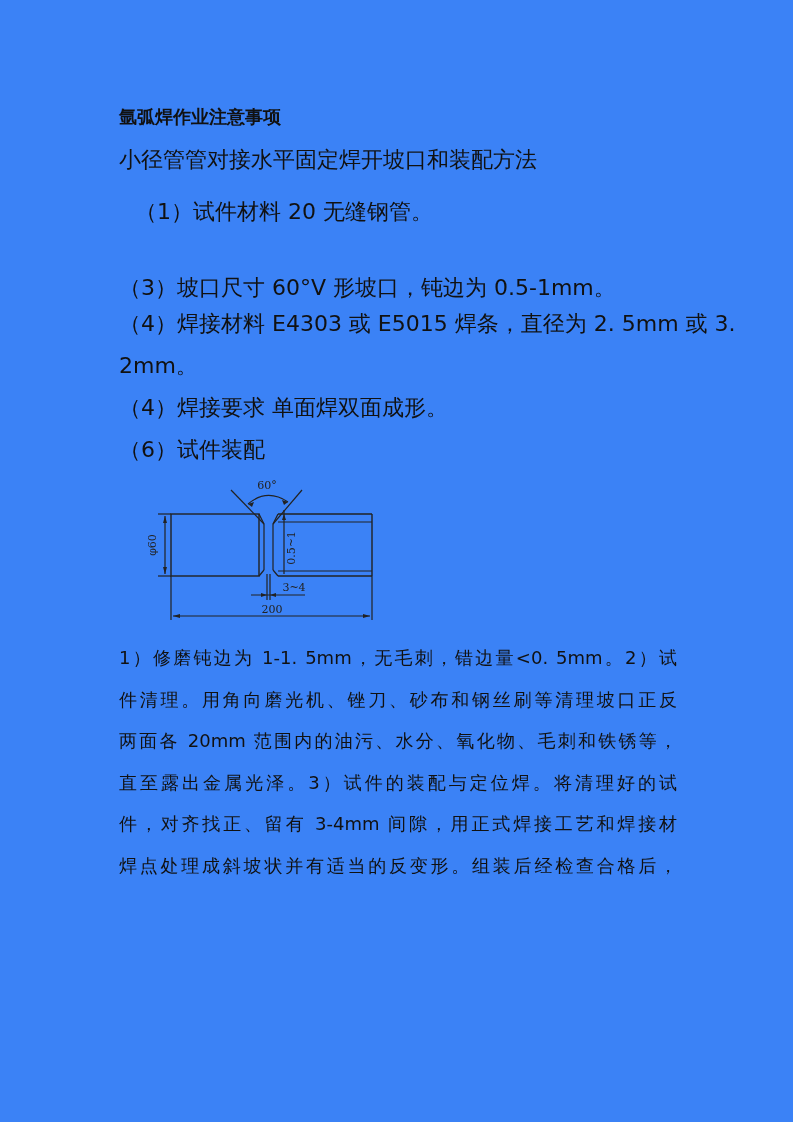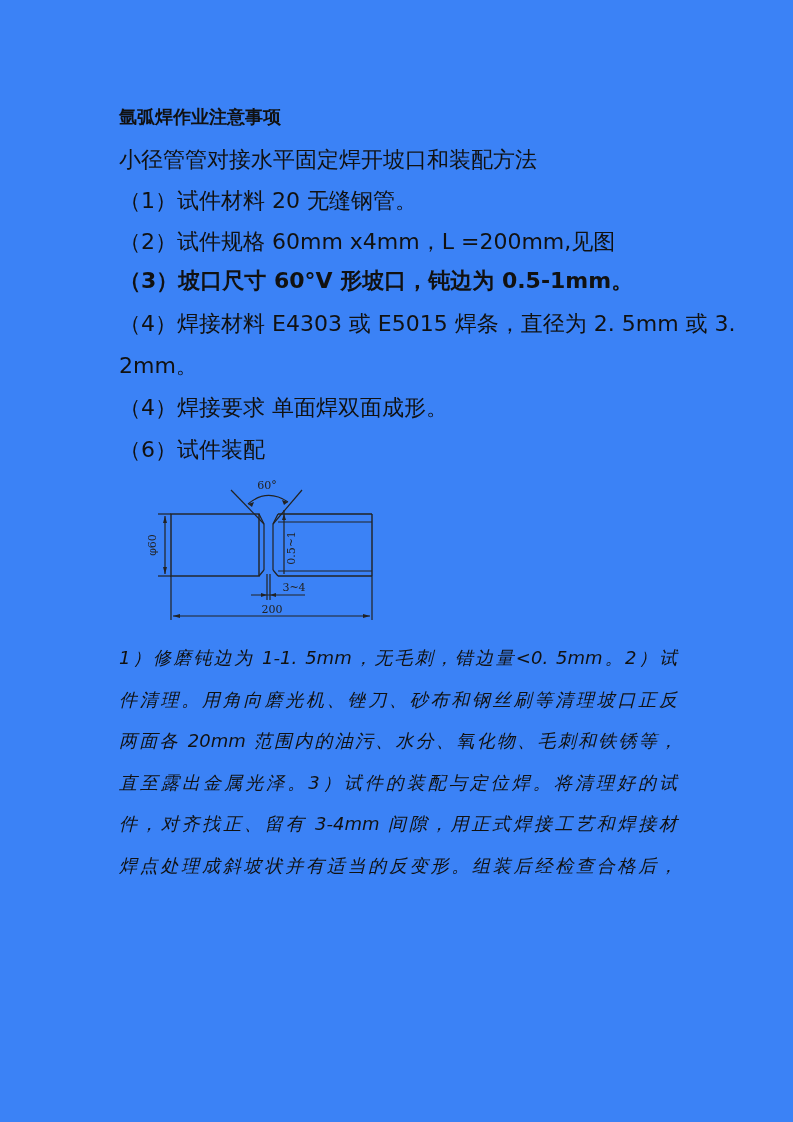--- a/index.html
+++ b/index.html
@@ -2,36 +2,35 @@
 <html><head>
 <meta charset="utf-8">
 <style>
   html, body { margin: 0; padding: 0; background: #ffffff; }
   body { width: 793px; height: 1122px; position: relative; overflow: hidden;
          font-family: "DejaVu Sans", "Liberation Sans", sans-serif; color: #111; }
   .page { position: absolute; left: 0; top: 0; width: 793px; height: 1122px; background: #3b82f6; }
   .title { position: absolute; left: 119px; top: 105px; font-size: 18px; font-weight: bold; letter-spacing: 0px; white-space: nowrap; }
   .line { position: absolute; left: 119px; font-size: 22px; white-space: nowrap; line-height: 24px; }
   .para { position: absolute; left: 119px; width: 558px; font-size: 18px; line-height: 41.5px; text-align: justify; text-align-last: left; }
-  .para-line { display: block; white-space: nowrap; text-align: justify; text-align-last: justify; height: 41.5px; font-style: italic; }
+  .para-line { display: block; white-space: nowrap; text-align: justify; text-align-last: justify; height: 41.5px; }
   .figure { position: absolute; left: 140px; top: 474px; width: 250px; height: 148px; }
   .figure svg text { font-family: "DejaVu Serif", "Liberation Serif", serif; fill: #222; }
 </style>
 </head>
 <body>
 
 <div class="page">
 
   <div class="title">氩弧焊作业注意事项</div>
 
   <div class="line" style="top:148px;">小径管管对接水平固定焊开坡口和装配方法</div>
 
-  <div class="line" style="top:189px;">（1）试件材料 20 无缝钢管。</div>
-  <div class="line" style="top:230px;">（2）试件规格  60mm x4mm，L =200mm,见图</div>
-  <div class="line" style="top:269px;font-weight:bold;">（3）坡口尺寸  60°V 形坡口，钝边为 0.5-1mm。</div>
+  <div class="line" style="top:200px;margin-left:16px;">（1）试件材料 20 无缝钢管。</div>
+  <div class="line" style="top:276px;">（3）坡口尺寸  60°V 形坡口，钝边为 0.5-1mm。</div>
   <div class="line" style="top:312px;">（4）焊接材料  E4303 或 E5015 焊条，直径为 2. 5mm 或 3.</div>
   <div class="line" style="top:354px;">2mm。</div>
   <div class="line" style="top:396px;">（4）焊接要求 单面焊双面成形。</div>
   <div class="line" style="top:438px;">（6）试件装配</div>
 
   <div class="figure">
     <svg width="250" height="148" viewBox="0 0 250 148" xmlns="http://www.w3.org/2000/svg">
       <g stroke="#222" fill="none" stroke-width="1.2">
 
         <rect x="31" y="40" width="88" height="62" stroke-width="1.4"></rect>

